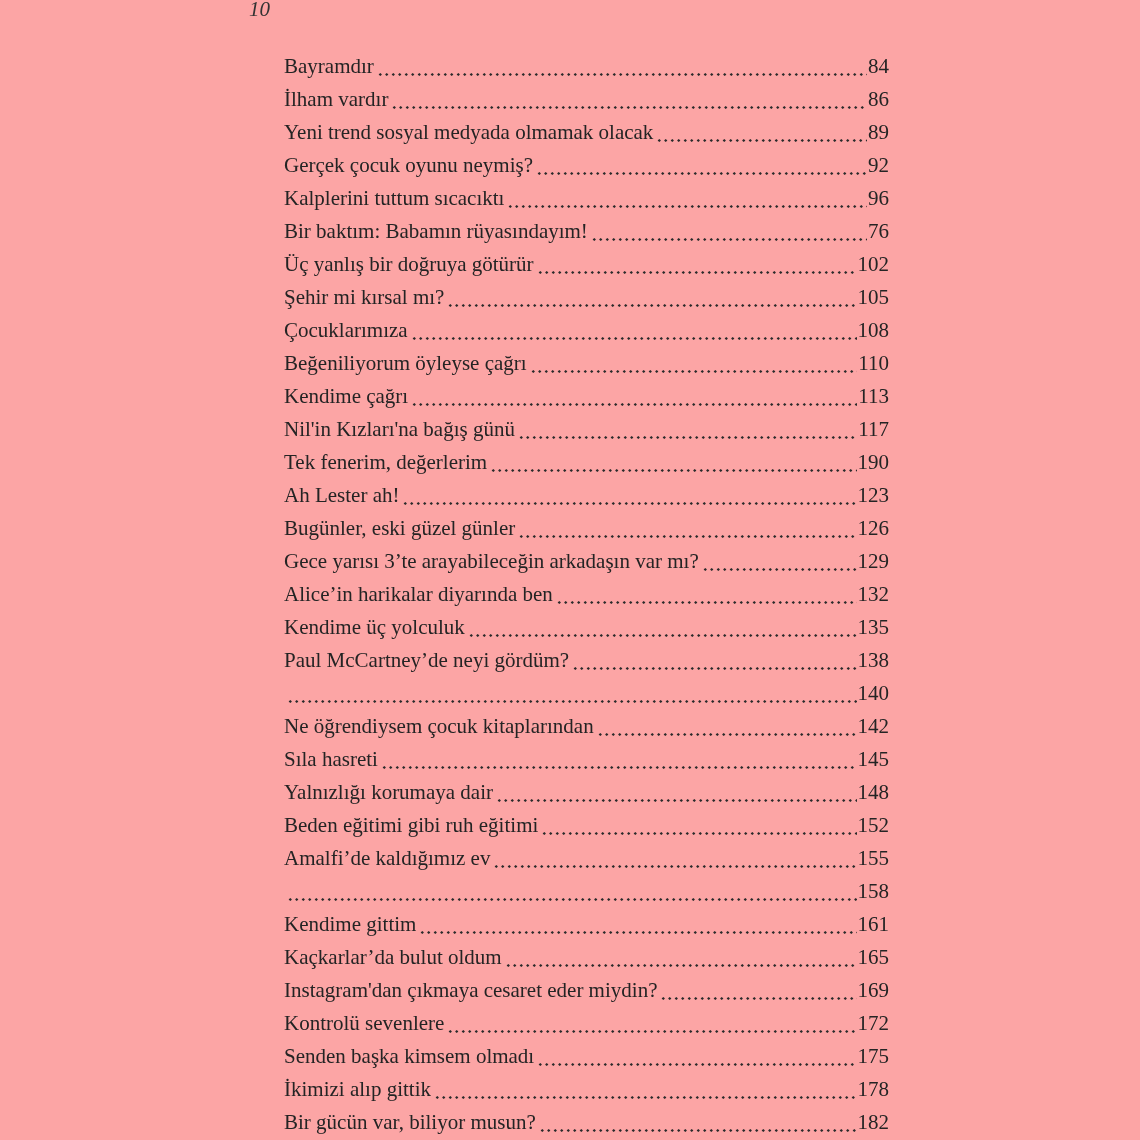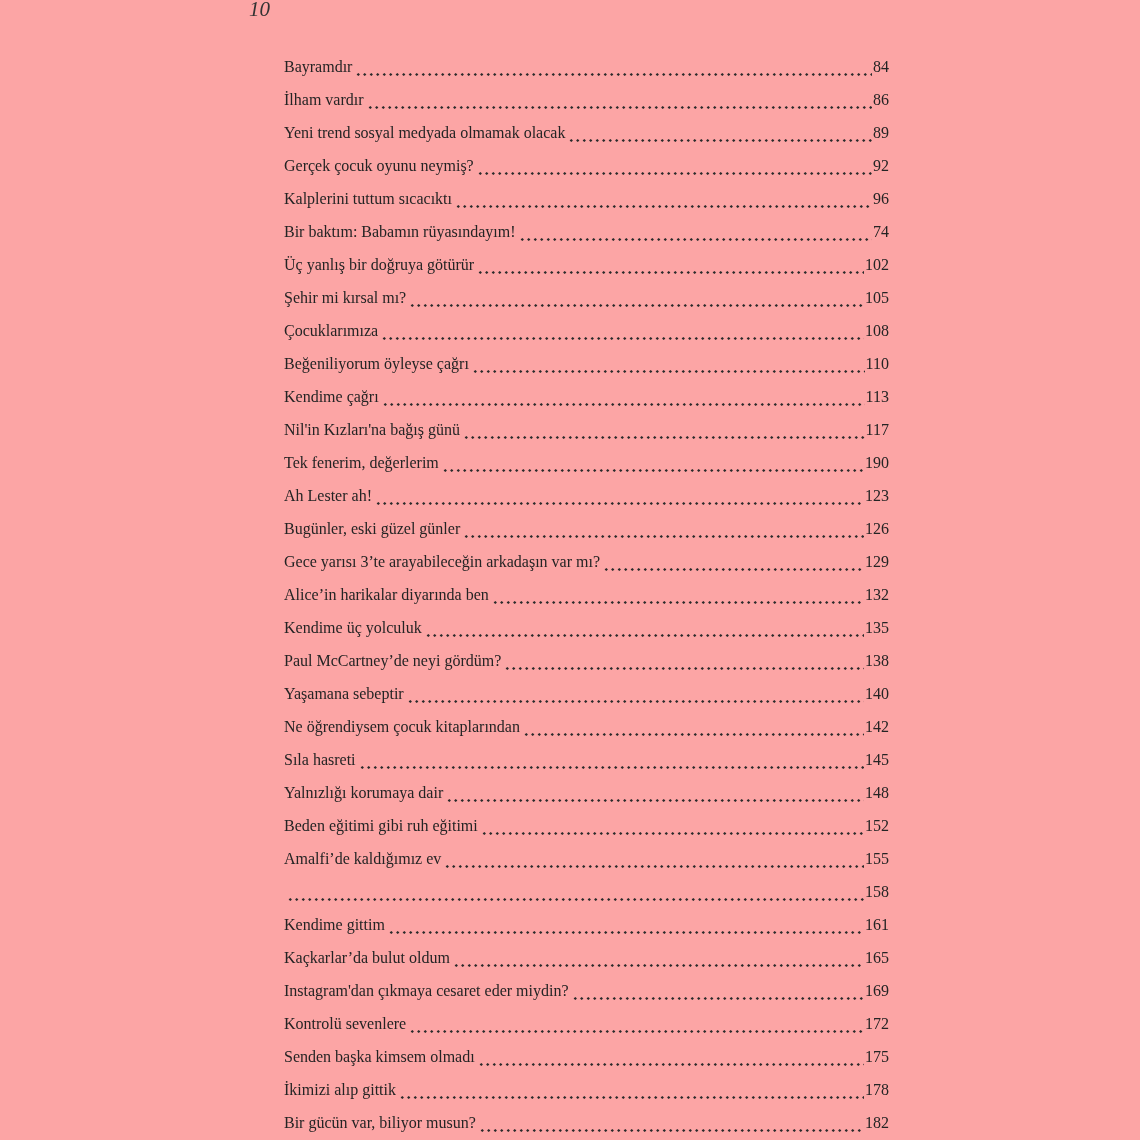--- a/index.html
+++ b/index.html
@@ -28,21 +28,21 @@
   .toc {
     position: absolute;
     left: 284px;
     top: 50px;
     width: 605px;
   }
   .row {
     display: flex;
     height: 33px;
     line-height: 33px;
-    font-size: 16px;
+    font-size: 21px;
     white-space: nowrap;
   }
   .title { flex: 0 0 auto; }
   .leader {
     flex: 1 1 auto;
     min-width: 8px;
     margin: 0 1px 0 3px;
     background-image: radial-gradient(circle, #2a2a2a 1.25px, rgba(0,0,0,0) 1.5px);
     background-size: 6.5px 3.4px;
     background-repeat: repeat-x;
@@ -77,21 +77,21 @@
         <span class="pageno">92</span>
       </div>
       <div class="row">
         <span class="title">Kalplerini tuttum sıcacıktı</span>
         <span class="leader"></span>
         <span class="pageno">96</span>
       </div>
       <div class="row">
         <span class="title">Bir baktım: Babamın rüyasındayım!</span>
         <span class="leader"></span>
-        <span class="pageno">74</span>
+        <span class="pageno">76</span>
       </div>
       <div class="row">
         <span class="title">Üç yanlış bir doğruya götürür</span>
         <span class="leader"></span>
         <span class="pageno">102</span>
       </div>
       <div class="row">
         <span class="title">Şehir mi kırsal mı?</span>
         <span class="leader"></span>
         <span class="pageno">105</span>
@@ -145,21 +145,20 @@
         <span class="title">Kendime üç yolculuk</span>
         <span class="leader"></span>
         <span class="pageno">135</span>
       </div>
       <div class="row">
         <span class="title">Paul McCartney’de neyi gördüm?</span>
         <span class="leader"></span>
         <span class="pageno">138</span>
       </div>
       <div class="row">
-        <span class="title">Yaşamana sebeptir</span>
         <span class="leader"></span>
         <span class="pageno">140</span>
       </div>
       <div class="row">
         <span class="title">Ne öğrendiysem çocuk kitaplarından</span>
         <span class="leader"></span>
         <span class="pageno">142</span>
       </div>
       <div class="row">
         <span class="title">Sıla hasreti</span>

